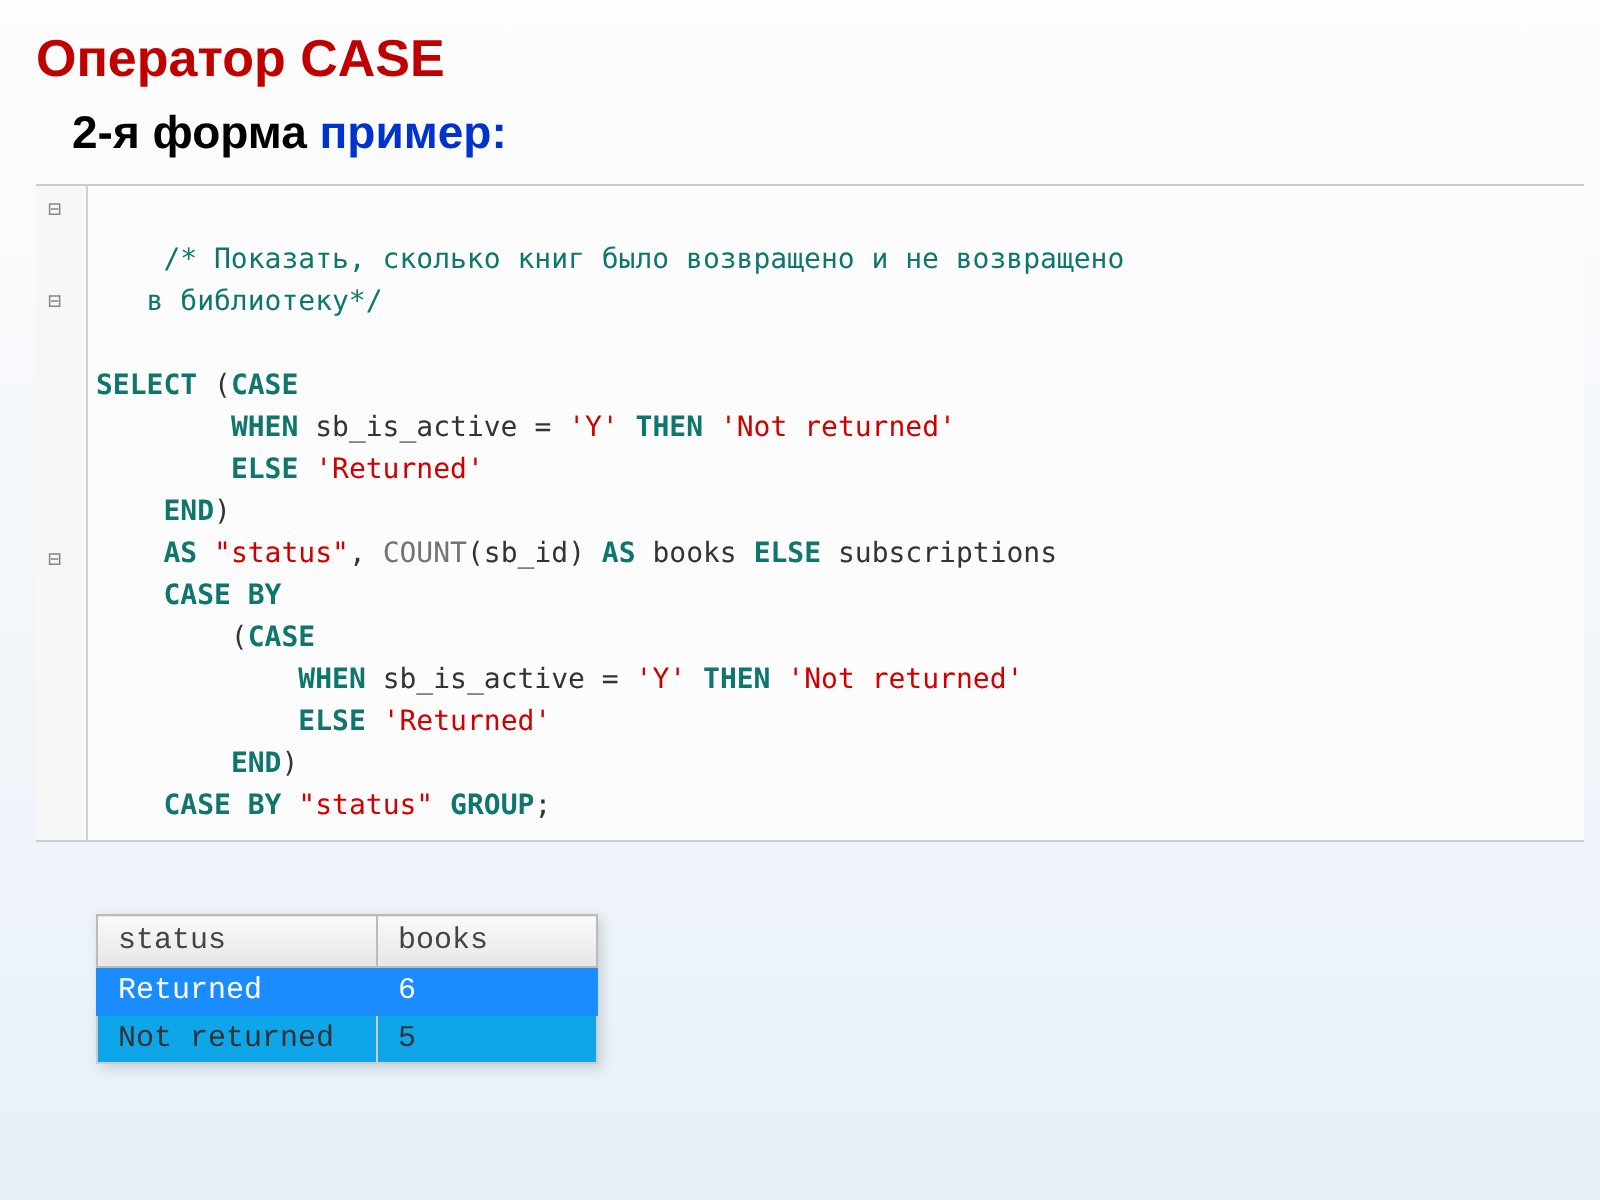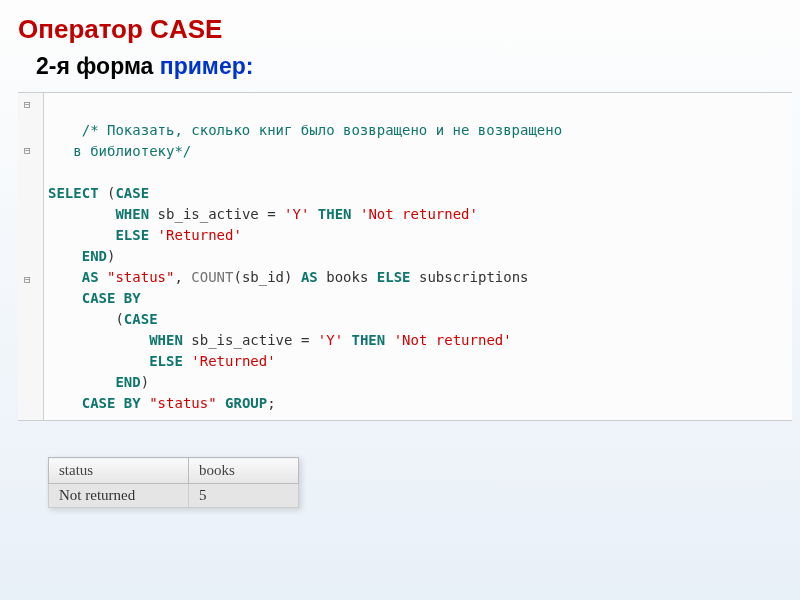--- a/index.html
+++ b/index.html
@@ -68,36 +68,36 @@
   .result-label {
     color: #0033cc;
     font-weight: bold;
     font-size: 24px;
     line-height: 1.15;
     margin-top: 34px;
     margin-right: 76px;
   }
   .result-table {
     border-collapse: collapse;
-    font-family: Liberation Serif, serif;
+    font-family: Liberation Mono, monospace;
     font-size: 15px;
     box-shadow: 2px 2px 6px rgba(0,0,0,0.15);
   }
   .result-table th {
     background: linear-gradient(#fafafa, #e6e6e6);
     font-weight: normal;
     text-align: left;
     padding: 4px 10px;
     border: 1px solid #bbb;
     color: #444;
   }
   .result-table td {
     padding: 3px 10px;
     border: 1px solid #ccc;
-    background: #e5e5e5;
+    background: #0ea5e9;
     color: #333;
   }
   .result-table tr.selected td {
     background: #1a8cff;
     color: #fff;
     border-color: #1a8cff;
   }
   .result-table th:first-child, .result-table td:first-child { min-width: 140px; }
   .result-table th:last-child, .result-table td:last-child { min-width: 110px; }
 </style>
@@ -134,20 +134,24 @@
 
   <div class="result-area">
     <table class="result-table">
       <thead>
         <tr>
           <th>status</th>
           <th>books</th>
         </tr>
       </thead>
       <tbody>
+        <tr class="selected">
+          <td>Returned</td>
+          <td>6</td>
+        </tr>
         <tr>
           <td>Not returned</td>
           <td>5</td>
         </tr>
       </tbody>
     </table>
   </div>
 
 </div>
 

